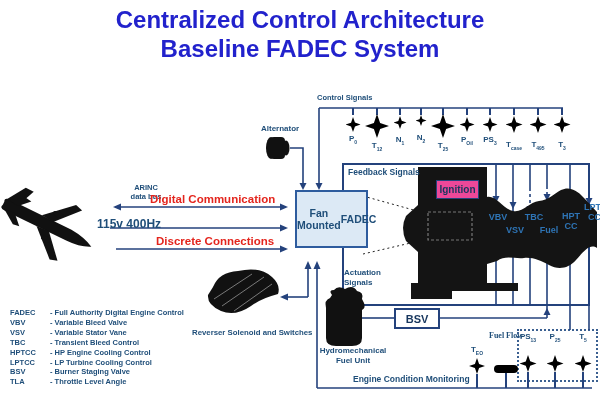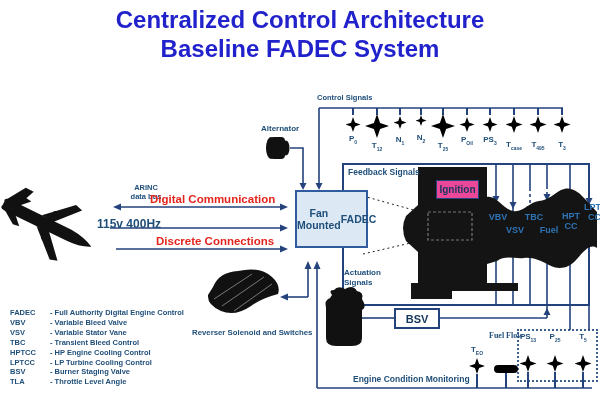--- a/index.html
+++ b/index.html
@@ -183,20 +183,21 @@
     <div>ARINC</div>
     <div>data bus</div>
   </div>
   <div class="abs lbl red" style="left:150px;top:193px;font-size:11.5px">Digital Communication</div>
   <div class="abs lbl navy" style="left:97px;top:217px;font-size:12px">115v 400Hz</div>
   <div class="abs lbl red" style="left:156px;top:235px;font-size:11.5px">Discrete Connections</div>
   <div class="abs lbl navy" style="left:261px;top:124px;font-size:8px">Alternator</div>
   <div class="abs lbl navy" style="left:317px;top:93px;font-size:7.5px">Control Signals</div>
   <div class="abs lbl navy" style="left:348px;top:167px;font-size:8.5px;z-index:4">Feedback Signals</div>
   <div class="abs lbl navy" style="left:344px;top:268px;width:52px;font-size:8px;line-height:1.2;z-index:4">Actuation Signals</div>
+  <div class="abs lbl navy" style="left:316px;top:346px;width:74px;text-align:center;font-size:8px;line-height:1.2;z-index:4">Hydromechanical Fuel Unit</div>
   <div class="abs lbl navy" style="left:192px;top:328px;font-size:7.8px">Reverser Solenoid and Switches</div>
   <div class="abs lbl navy" style="left:353px;top:374px;font-size:8.5px;z-index:4">Engine Condition Monitoring</div>
 
   <div id="legend" class="abs">
       <div class="lrow" style="top: 0px;">
         <div class="ab">FADEC</div>
         <div class="df">- Full Authority Digital Engine Control</div>
       </div>
       <div class="lrow" style="top: 9.9px;">
         <div class="ab">VBV</div>

